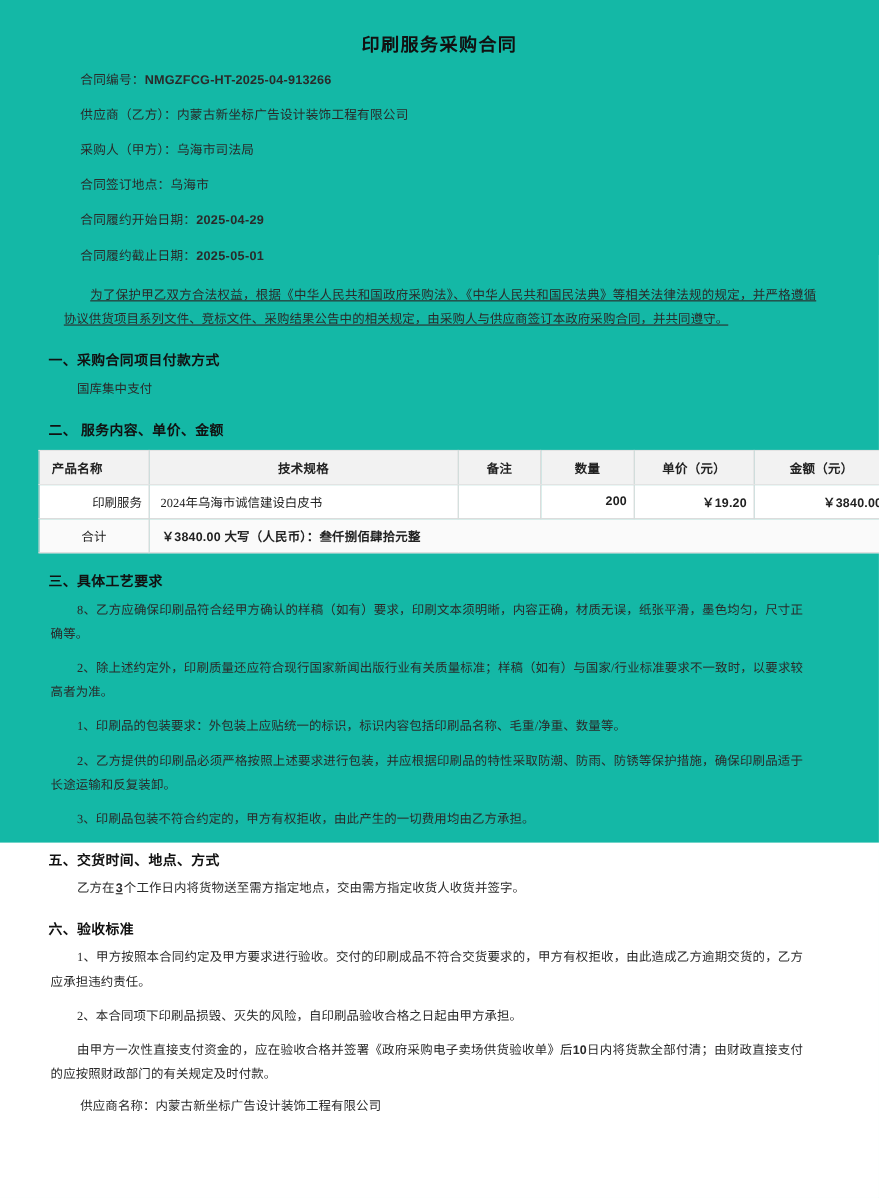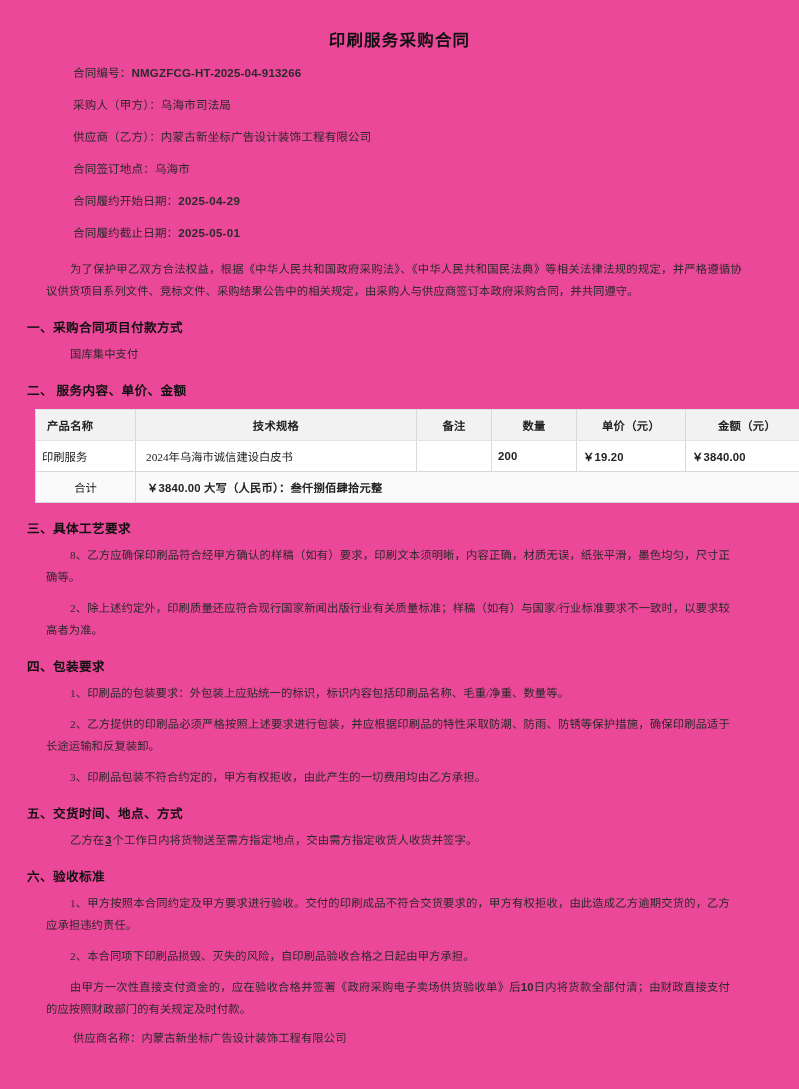--- a/index.html
+++ b/index.html
@@ -10,25 +10,25 @@
   body {
     width: 799px;
     height: 1089px;
     overflow: hidden;
     font-family: "Liberation Serif", "DejaVu Serif", serif;
     color: #1a1a1a;
     position: relative;
   }
   .page {
     width: 799px;
-    height: 1089px;
+    height: 766px;
     box-sizing: border-box;
     padding: 0;
     position: relative;
-    background: #ec4899;
+    background: #14b8a6;
   }
   .doc-title {
     text-align: center;
     font-size: 16.5px;
     font-weight: bold;
     letter-spacing: 1.2px;
     margin: 0;
     padding-top: 27px;
     padding-bottom: 2px;
     color: #111;
@@ -50,32 +50,33 @@
     letter-spacing: 0.3px;
   }
   .meta-line .code {
     font-weight: bold;
     font-family: "Liberation Sans", "DejaVu Sans", sans-serif;
     letter-spacing: 0.2px;
   }
   .preamble {
     font-size: 11.3px;
     line-height: 1.95;
-    margin: 6px 0 0 0;
+    margin: 6px 0 0 12px;
     padding: 0 57px 0 46px;
     text-indent: 24px;
     text-align: justify;
     color: #2a2a2a;
     letter-spacing: 0.1px;
+    text-decoration: underline;
   }
   .sec-head {
     font-size: 12.6px;
     font-weight: bold;
     margin: 15px 13px 7px 0;
-    padding-left: 27px;
+    padding-left: 44px;
     color: #111;
     letter-spacing: 0.4px;
   }
   .sec-body {
     font-size: 11.3px;
     line-height: 1.95;
     padding: 0 57px 0 46px;
     text-indent: 24px;
     text-align: justify;
     color: #2a2a2a;
@@ -117,21 +118,21 @@
     border-top: 1px solid #e3e3e3;
     border-bottom: 1px solid #e3e3e3;
     letter-spacing: 0.3px;
   }
   table.goods thead th.left-head {
     text-align: left;
     padding-left: 11px;
   }
   table.goods tbody td {
     background: #ffffff;
-    text-align: left;
+    text-align: right;
   }
   table.goods tbody td.left {
     text-align: left;
     padding-left: 10px;
   }
   table.goods tbody td.num {
     font-family: "Liberation Sans", "DejaVu Sans", sans-serif;
     font-weight: bold;
     letter-spacing: 0.2px;
   }
@@ -170,22 +171,22 @@
 </style>
 </head>
 <body>
 
 <div class="page">
 
   <h1 class="doc-title">印刷服务采购合同</h1>
 
   <div class="meta-block">
     <p class="meta-line"><span>合同编号：</span><span class="code">NMGZFCG-HT-2025-04-913266</span></p>
+    <p class="meta-line"><span>供应商（乙方）：</span><span>内蒙古新坐标广告设计装饰工程有限公司</span></p>
     <p class="meta-line"><span>采购人（甲方）：</span><span>乌海市司法局</span></p>
-    <p class="meta-line"><span>供应商（乙方）：</span><span>内蒙古新坐标广告设计装饰工程有限公司</span></p>
     <p class="meta-line"><span>合同签订地点：</span><span>乌海市</span></p>
     <p class="meta-line"><span>合同履约开始日期：</span><span class="val-strong">2025-04-29</span></p>
     <p class="meta-line"><span>合同履约截止日期：</span><span class="val-strong">2025-05-01</span></p>
   </div>
 
   <p class="preamble">为了保护甲乙双方合法权益，根据《中华人民共和国政府采购法》、《中华人民共和国民法典》等相关法律法规的规定，并严格遵循协议供货项目系列文件、竞标文件、采购结果公告中的相关规定，由采购人与供应商签订本政府采购合同，并共同遵守。</p>
 
   <h2 class="sec-head">一、采购合同项目付款方式</h2>
   <p class="sec-body plain">国库集中支付</p>
 
@@ -217,21 +218,20 @@
           <td class="total-val amt" colspan="5">￥3840.00 大写（人民币）：叁仟捌佰肆拾元整</td>
         </tr>
       </tbody>
     </table>
   </div>
 
   <h2 class="sec-head">三、具体工艺要求</h2>
   <p class="sec-body">8、乙方应确保印刷品符合经甲方确认的样稿（如有）要求，印刷文本须明晰，内容正确，材质无误，纸张平滑，墨色均匀，尺寸正确等。</p>
   <p class="sec-body">2、除上述约定外，印刷质量还应符合现行国家新闻出版行业有关质量标准；样稿（如有）与国家/行业标准要求不一致时，以要求较高者为准。</p>
 
-  <h2 class="sec-head">四、包装要求</h2>
   <p class="sec-body">1、印刷品的包装要求：外包装上应贴统一的标识，标识内容包括印刷品名称、毛重/净重、数量等。</p>
   <p class="sec-body">2、乙方提供的印刷品必须严格按照上述要求进行包装，并应根据印刷品的特性采取防潮、防雨、防锈等保护措施，确保印刷品适于长途运输和反复装卸。</p>
   <p class="sec-body">3、印刷品包装不符合约定的，甲方有权拒收，由此产生的一切费用均由乙方承担。</p>
 
   <h2 class="sec-head">五、交货时间、地点、方式</h2>
   <p class="sec-body"><span>乙方在</span><span class="inline-blank">3</span><span>个工作日内将货物送至需方指定地点，交由需方指定收货人收货并签字。</span></p>
 
   <h2 class="sec-head">六、验收标准</h2>
   <p class="sec-body">1、甲方按照本合同约定及甲方要求进行验收。交付的印刷成品不符合交货要求的，甲方有权拒收，由此造成乙方逾期交货的，乙方应承担违约责任。</p>
   <p class="sec-body">2、本合同项下印刷品损毁、灭失的风险，自印刷品验收合格之日起由甲方承担。</p>

